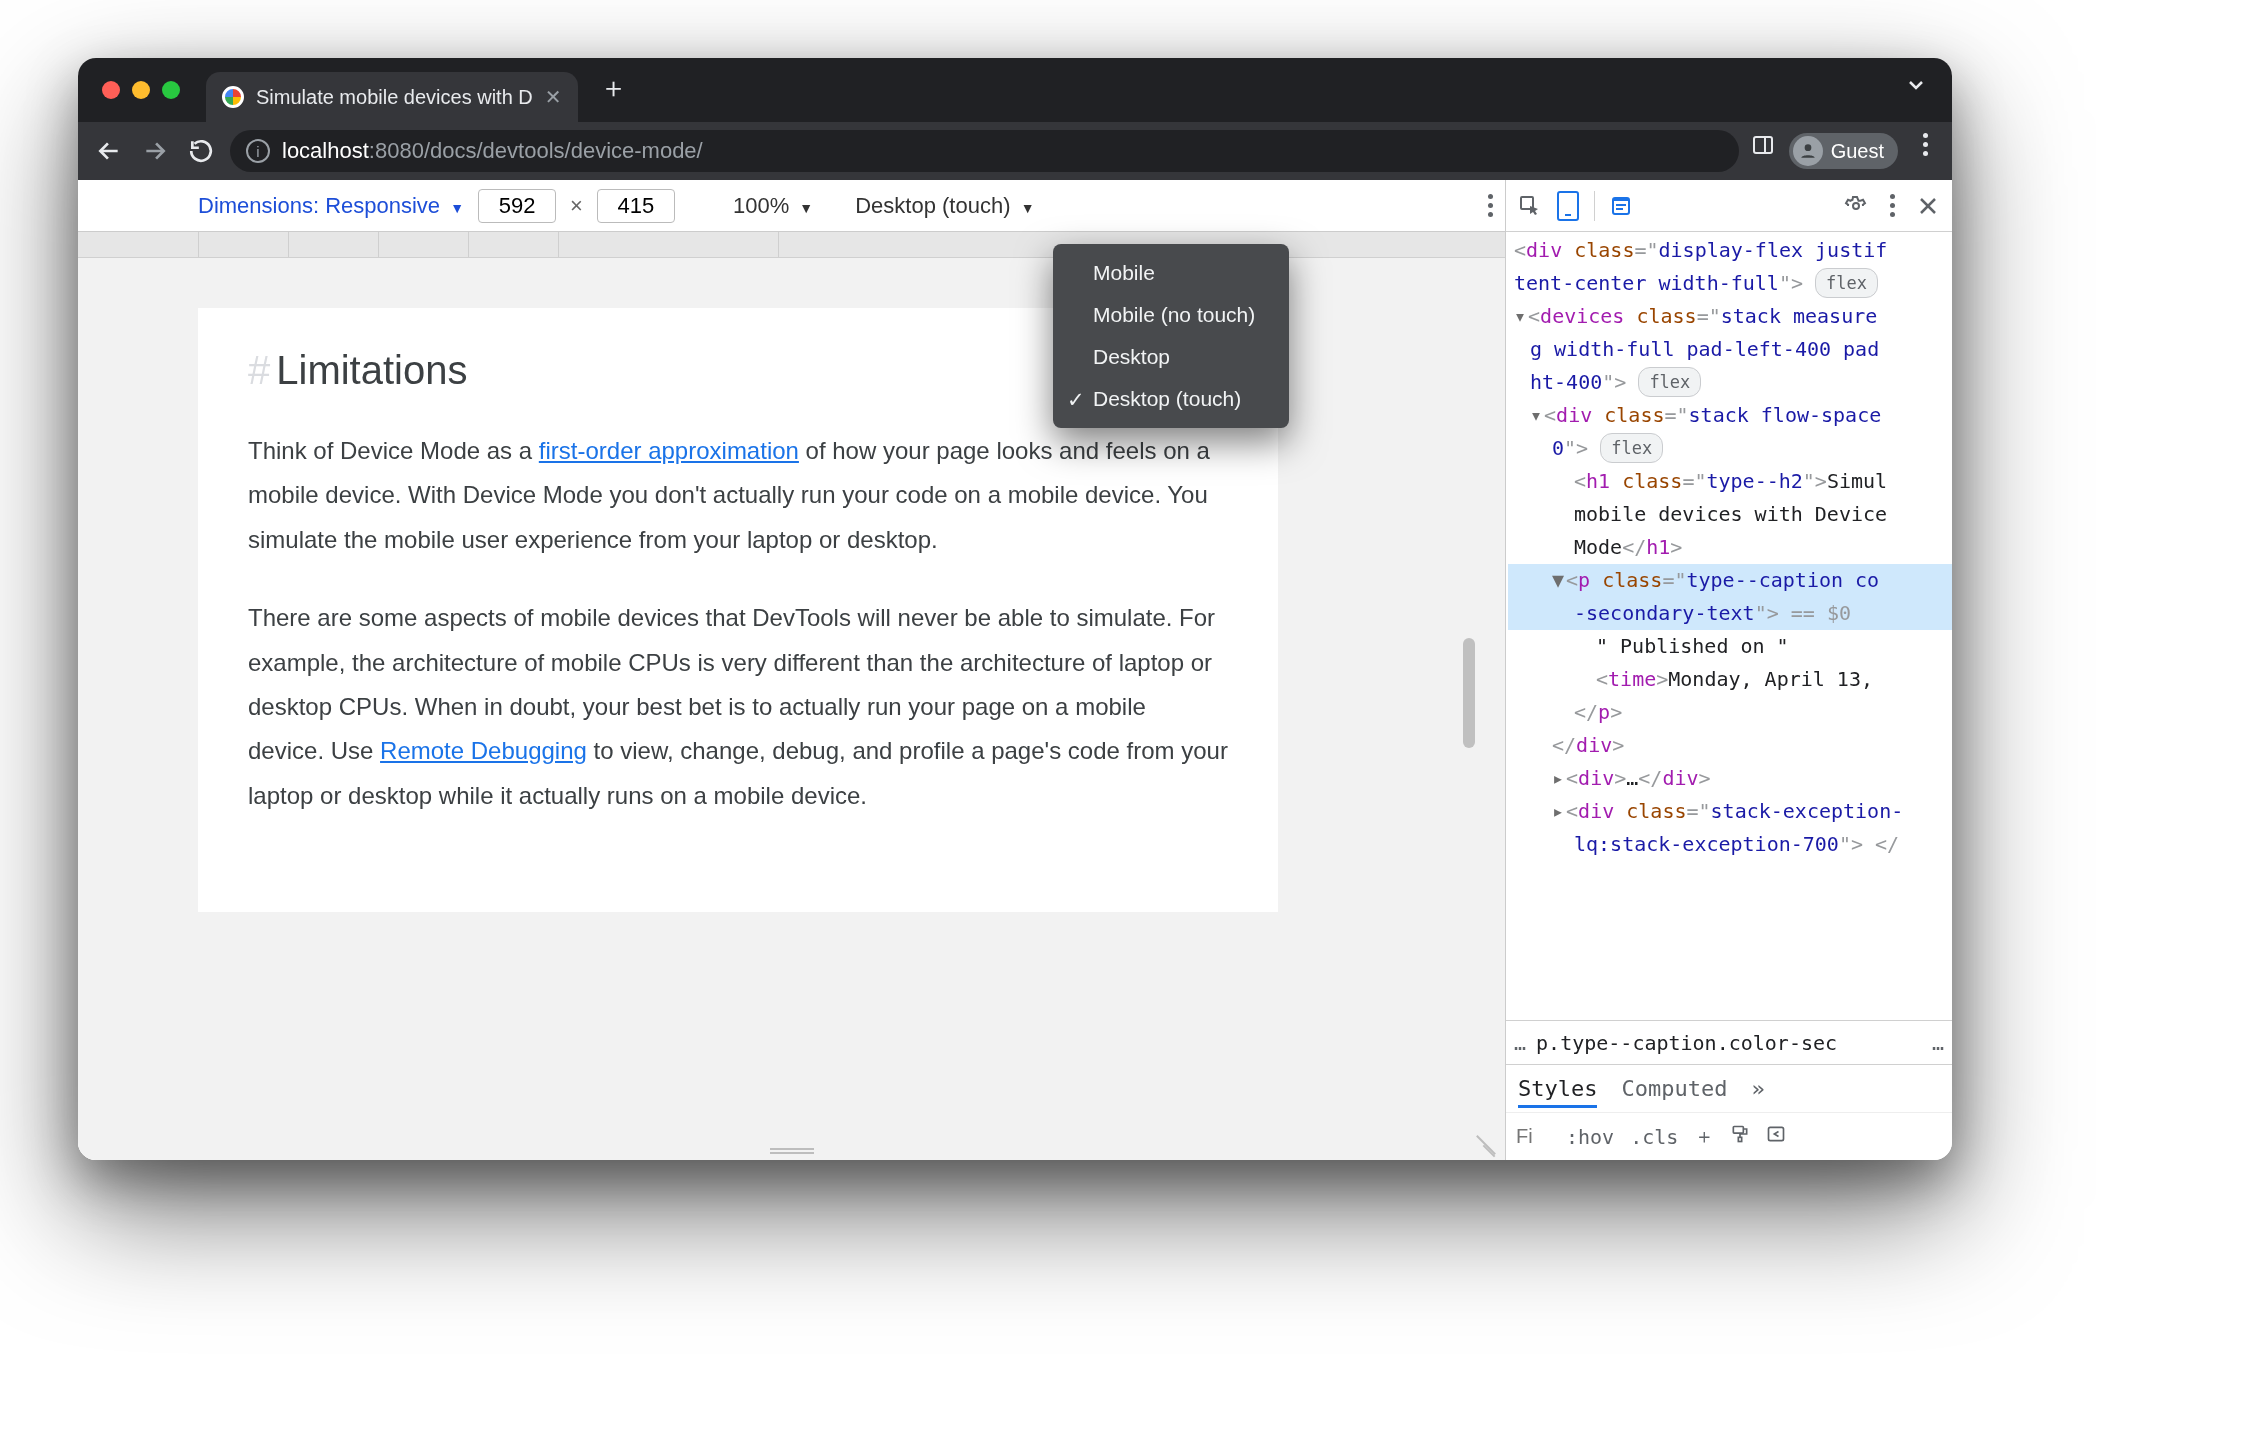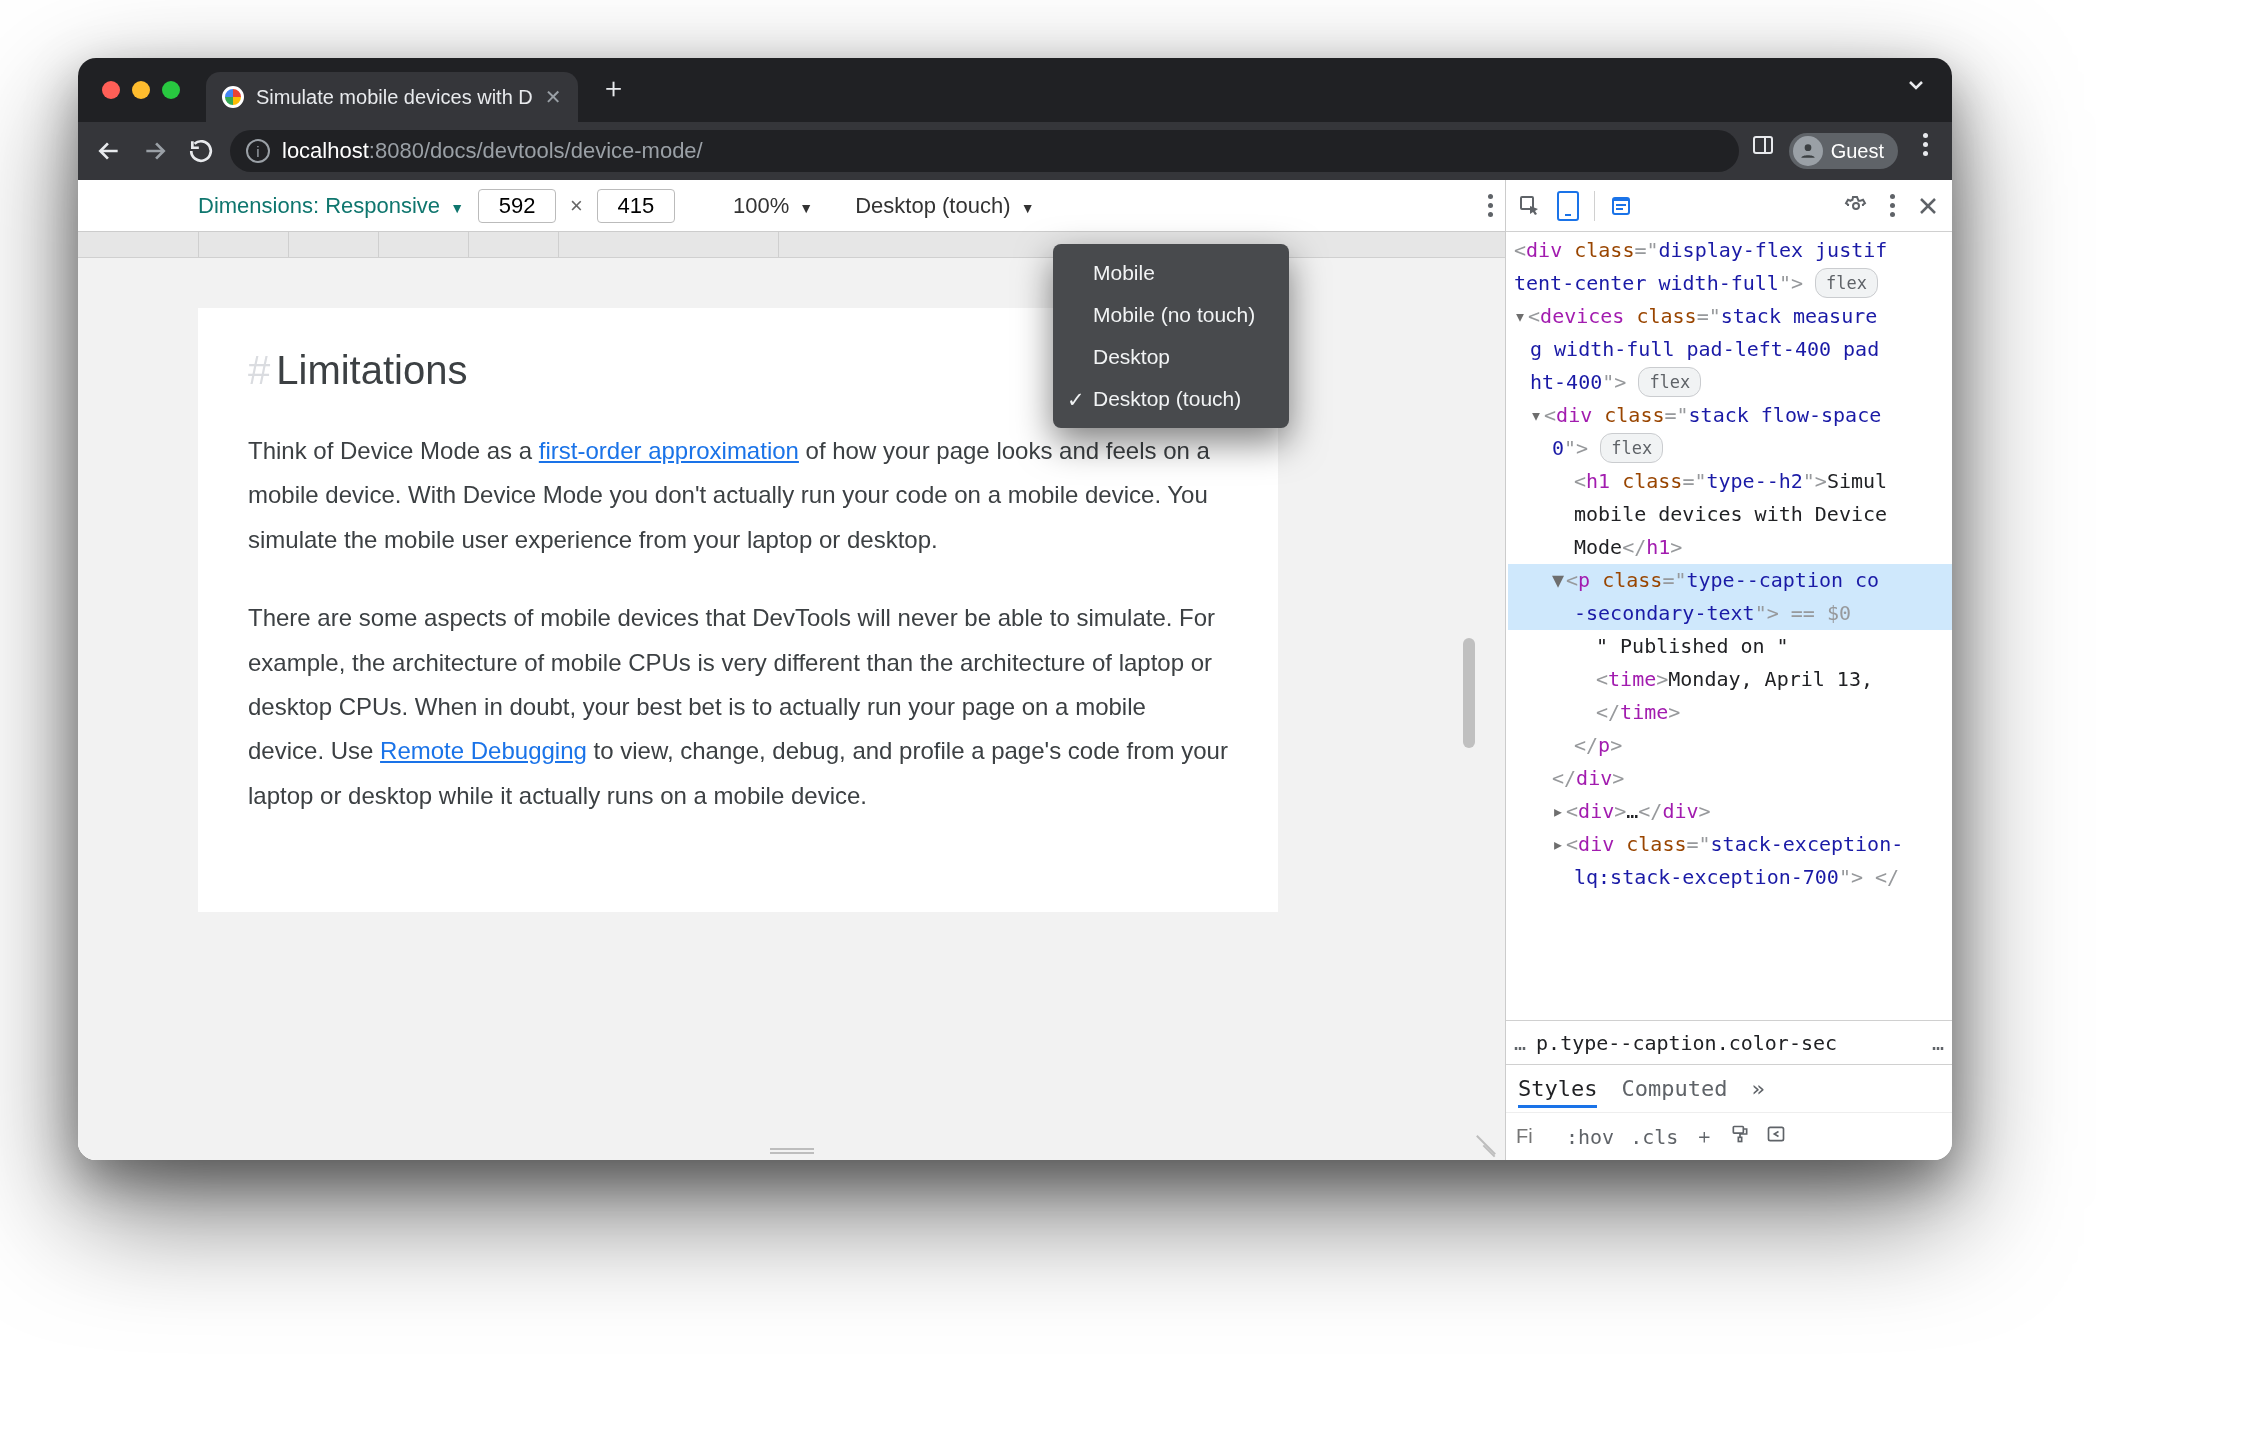--- a/index.html
+++ b/index.html
@@ -58,21 +58,21 @@
   
   .split { display:flex; height: calc(100% - 64px - 58px); }
 
   
   .left { flex:1; display:flex; flex-direction:column; border-right:1px solid #ccc; background:#fff; min-width:0; }
   .device-toolbar {
     height:52px; border-bottom:1px solid #ccc; background:#fff;
     display:flex; align-items:center; gap:14px; padding:0 10px 0 120px; color:#333; font-size:22px;
     position:relative;
   }
-  .dt-label { color:#0f766e; }
+  .dt-label { color:#1d4ed8; }
   .dt-caret { font-size:14px; margin-left:4px; }
   .dim-input { width:78px; height:34px; border:1px solid #bbb; border-radius:4px; text-align:center; font-size:22px; }
   .dim-x { color:#666; }
   .zoom-sel, .device-sel { padding: 0 4px; }
   .dt-kebab { position:absolute; right:12px; top:14px; display:flex; flex-direction:column; gap:4px; }
   .dt-kebab span{ width:5px; height:5px; background:#5f6368; border-radius:50%; }
 
   .ruler-row { height:26px; background:#e6e6e6; border-bottom:1px solid #d0d0d0; position:relative; }
   .ruler-row .tick { position:absolute; top:0; height:100%; border-left:1px solid #cfcfcf; }
 
@@ -315,21 +315,20 @@
           <div class="line ind1"><span class="tok-val">ht-400</span><span class="tok-grey">"&gt; </span><span class="badge">flex</span></div>
           <div class="line ind1"><span class="disc">▾</span><span class="tok-grey">&lt;</span><span class="tok-tag">div </span><span class="tok-attr">class</span><span class="tok-grey">="</span><span class="tok-val">stack flow-space</span></div>
           <div class="line ind2"><span class="tok-val">0</span><span class="tok-grey">"&gt; </span><span class="badge">flex</span></div>
           <div class="line ind3"><span class="tok-grey">&lt;</span><span class="tok-tag">h1 </span><span class="tok-attr">class</span><span class="tok-grey">="</span><span class="tok-val">type--h2</span><span class="tok-grey">"&gt;</span><span class="tok-text">Simul</span></div>
           <div class="line ind3"><span class="tok-text">mobile devices with Device</span></div>
           <div class="line ind3"><span class="tok-text">Mode</span><span class="tok-grey">&lt;/</span><span class="tok-tag">h1</span><span class="tok-grey">&gt;</span></div>
           <div class="line ind2 sel-line"><span class="disc">▼</span><span class="tok-grey">&lt;</span><span class="tok-tag">p </span><span class="tok-attr">class</span><span class="tok-grey">="</span><span class="tok-val">type--caption co</span></div>
           <div class="line ind3 sel-line"><span class="tok-val">-secondary-text</span><span class="tok-grey">"&gt;</span><span class="tok-grey"> == $0</span></div>
           <div class="line ind4"><span class="tok-text">" Published on "</span></div>
           <div class="line ind4"><span class="tok-grey">&lt;</span><span class="tok-tag">time</span><span class="tok-grey">&gt;</span><span class="tok-text">Monday, April 13,</span></div>
-          <div class="line ind4"><span class="tok-grey">&lt;/</span><span class="tok-tag">time</span><span class="tok-grey">&gt;</span></div>
           <div class="line ind3"><span class="tok-grey">&lt;/</span><span class="tok-tag">p</span><span class="tok-grey">&gt;</span></div>
           <div class="line ind2"><span class="tok-grey">&lt;/</span><span class="tok-tag">div</span><span class="tok-grey">&gt;</span></div>
           <div class="line ind2"><span class="disc">▸</span><span class="tok-grey">&lt;</span><span class="tok-tag">div</span><span class="tok-grey">&gt;</span><span class="tok-text">…</span><span class="tok-grey">&lt;/</span><span class="tok-tag">div</span><span class="tok-grey">&gt;</span></div>
           <div class="line ind2"><span class="disc">▸</span><span class="tok-grey">&lt;</span><span class="tok-tag">div </span><span class="tok-attr">class</span><span class="tok-grey">="</span><span class="tok-val">stack-exception-</span></div>
           <div class="line ind3"><span class="tok-val">lq:stack-exception-700</span><span class="tok-grey">"&gt; &lt;/</span></div>
         </div>
 
         <div class="crumbs">
           <span>…</span>
           <span class="sel">p.type--caption.color-sec</span>

